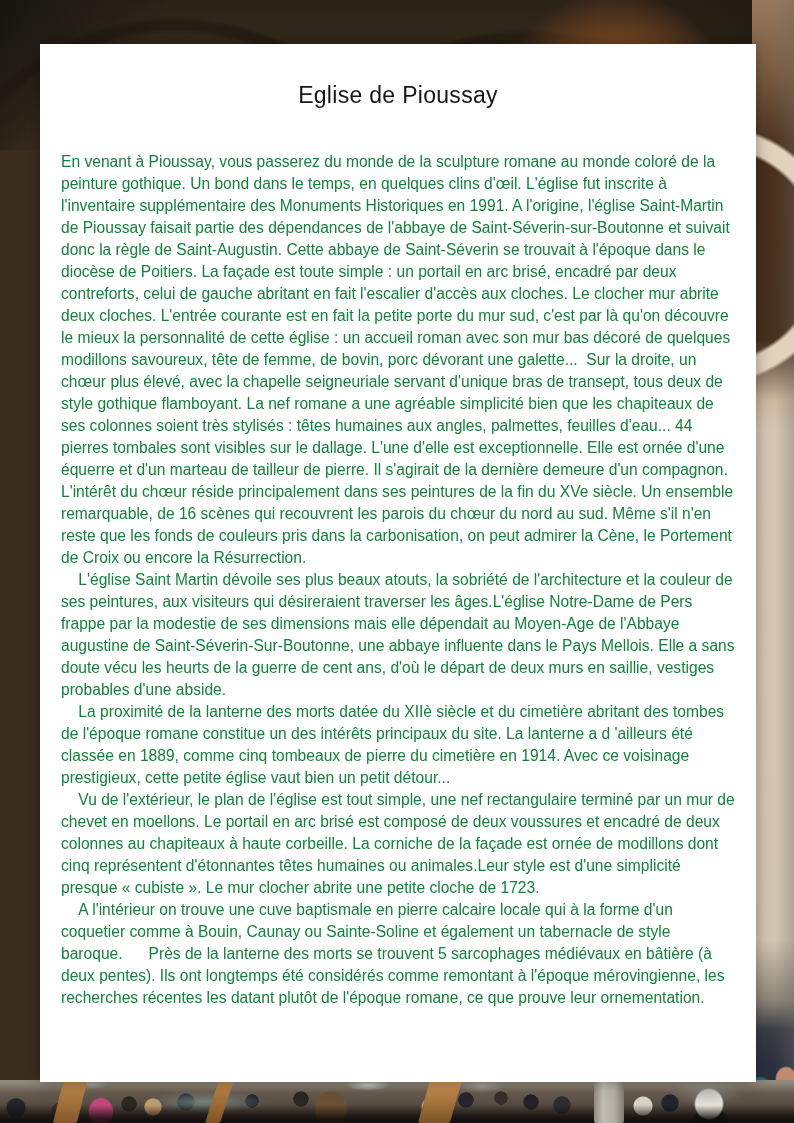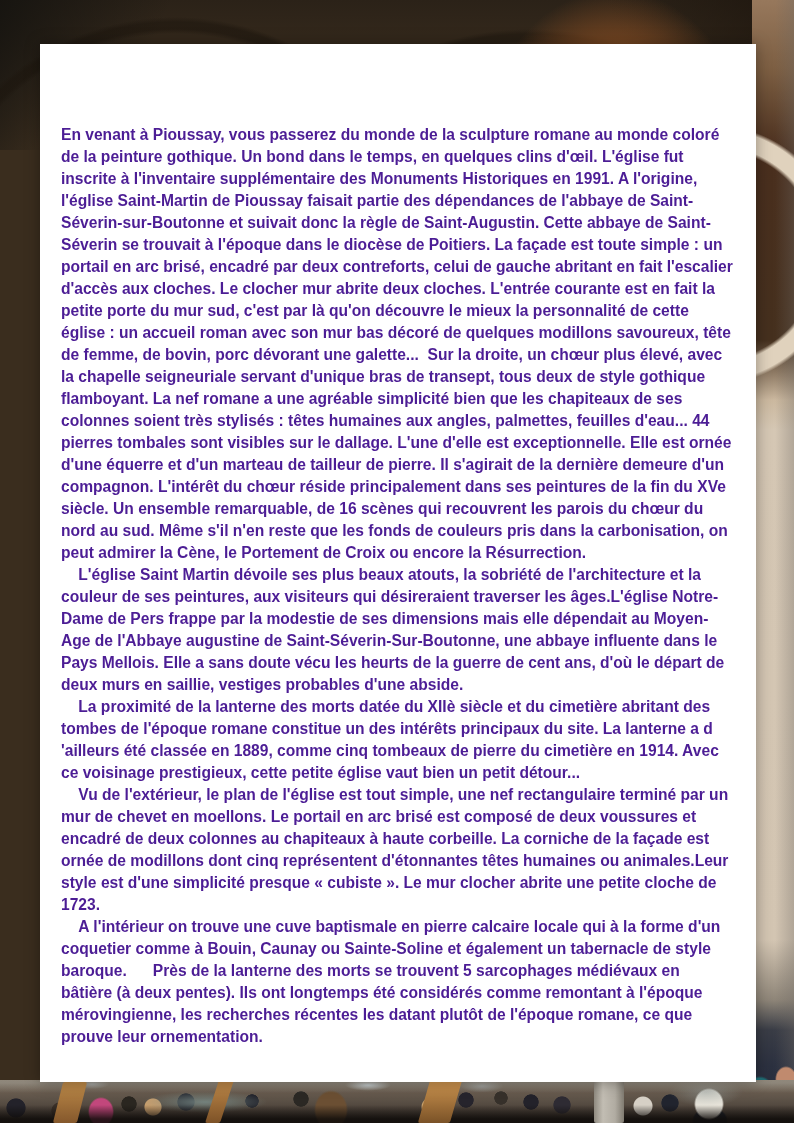--- a/index.html
+++ b/index.html
@@ -84,41 +84,42 @@
   
   .card{
     position:absolute;z-index:2;left:40px;top:44px;width:716px;height:1038px;
     background:#ffffff;box-sizing:border-box;padding:38px 21px 0 21px;
     box-shadow:0 0 14px rgba(0,0,0,.35);
   }
   .card h1{
     margin:0;font-size:23px;font-weight:400;letter-spacing:.3px;
     text-align:center;color:#161616;
   }
-  .body{margin-top:42px;font-size:15.6px;line-height:22px;color:#4c1d95;font-weight:bold;}
+  .body{margin-top:42px;font-size:15.6px;line-height:22px;color:#15803d;}
   .body p{margin:0;white-space:pre-wrap;}
 </style>
 </head>
 <body>
 
 <div class="page">
 
   <div class="bg">
     <div class="bg-top"></div>
     <div class="bg-left"></div>
     <div class="bg-right"></div>
     <div class="bg-bottom">
       <div class="rail rail1"></div>
       <div class="rail rail2"></div>
       <div class="rail rail3"></div>
       <div class="rail stone-pillar"></div>
     </div>
   </div>
 
   <main class="card">
+    <h1>Eglise de Pioussay</h1>
     <div class="body">
       <p>En venant à Pioussay, vous passerez du monde de la sculpture romane au monde coloré de la peinture gothique. Un bond dans le temps, en quelques clins d'œil. L'église fut inscrite à l'inventaire supplémentaire des Monuments Historiques en 1991. A l'origine, l'église Saint-Martin de Pioussay faisait partie des dépendances de l'abbaye de Saint-Séverin-sur-Boutonne et suivait donc la règle de Saint-Augustin. Cette abbaye de Saint-Séverin se trouvait à l'époque dans le diocèse de Poitiers. La façade est toute simple : un portail en arc brisé, encadré par deux contreforts, celui de gauche abritant en fait l'escalier d'accès aux cloches. Le clocher mur abrite deux cloches. L'entrée courante est en fait la petite porte du mur sud, c'est par là qu'on découvre le mieux la personnalité de cette église : un accueil roman avec son mur bas décoré de quelques modillons savoureux, tête de femme, de bovin, porc dévorant une galette...  Sur la droite, un chœur plus élevé, avec la chapelle seigneuriale servant d'unique bras de transept, tous deux de style gothique flamboyant. La nef romane a une agréable simplicité bien que les chapiteaux de ses colonnes soient très stylisés : têtes humaines aux angles, palmettes, feuilles d'eau... 44 pierres tombales sont visibles sur le dallage. L'une d'elle est exceptionnelle. Elle est ornée d'une équerre et d'un marteau de tailleur de pierre. Il s'agirait de la dernière demeure d'un compagnon. L'intérêt du chœur réside principalement dans ses peintures de la fin du XVe siècle. Un ensemble remarquable, de 16 scènes qui recouvrent les parois du chœur du nord au sud. Même s'il n'en reste que les fonds de couleurs pris dans la carbonisation, on peut admirer la Cène, le Portement de Croix ou encore la Résurrection.</p>
       <p>    L'église Saint Martin dévoile ses plus beaux atouts, la sobriété de l'architecture et la couleur de ses peintures, aux visiteurs qui désireraient traverser les âges.L'église Notre-Dame de Pers frappe par la modestie de ses dimensions mais elle dépendait au Moyen-Age de l'Abbaye augustine de Saint-Séverin-Sur-Boutonne, une abbaye influente dans le Pays Mellois. Elle a sans doute vécu les heurts de la guerre de cent ans, d'où le départ de deux murs en saillie, vestiges probables d'une abside.</p>
       <p>    La proximité de la lanterne des morts datée du XIIè siècle et du cimetière abritant des tombes de l'époque romane constitue un des intérêts principaux du site. La lanterne a d 'ailleurs été classée en 1889, comme cinq tombeaux de pierre du cimetière en 1914. Avec ce voisinage prestigieux, cette petite église vaut bien un petit détour...</p>
       <p>    Vu de l'extérieur, le plan de l'église est tout simple, une nef rectangulaire terminé par un mur de chevet en moellons. Le portail en arc brisé est composé de deux voussures et encadré de deux colonnes au chapiteaux à haute corbeille. La corniche de la façade est ornée de modillons dont cinq représentent d'étonnantes têtes humaines ou animales.Leur style est d'une simplicité presque « cubiste ». Le mur clocher abrite une petite cloche de 1723.</p>
       <p>    A l'intérieur on trouve une cuve baptismale en pierre calcaire locale qui à la forme d'un coquetier comme à Bouin, Caunay ou Sainte-Soline et également un tabernacle de style baroque.      Près de la lanterne des morts se trouvent 5 sarcophages médiévaux en bâtière (à deux pentes). Ils ont longtemps été considérés comme remontant à l'époque mérovingienne, les recherches récentes les datant plutôt de l'époque romane, ce que prouve leur ornementation.</p>
     </div>
   </main>
 
 </div>

